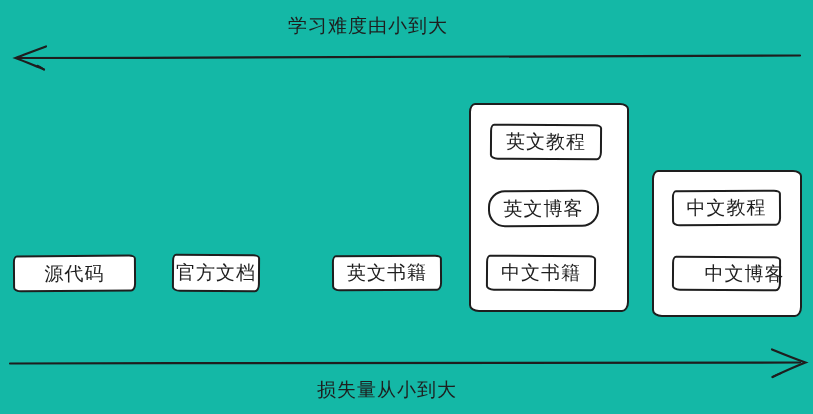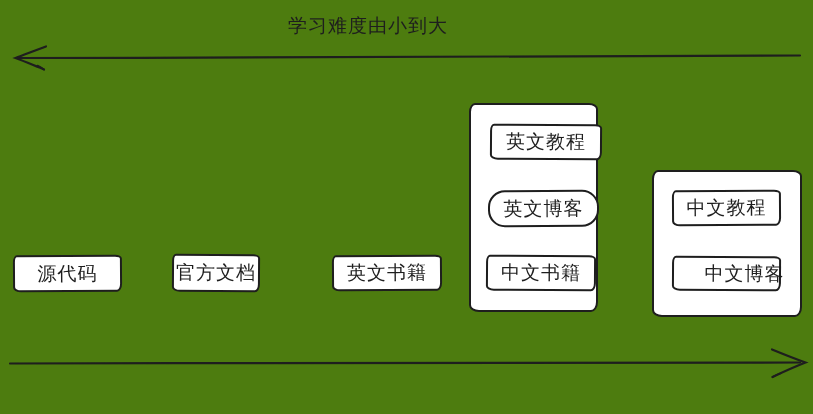--- a/index.html
+++ b/index.html
@@ -4,21 +4,21 @@
 <style>
   html, body {
     margin: 0;
     padding: 0;
     background: #ffffff;
   }
   #canvas {
     position: relative;
     width: 813px;
     height: 414px;
-    background: #4d7c0f;
+    background: #14b8a6;
     font-family: Liberation Sans, sans-serif;
     color: #1e1e1e;
     overflow: hidden;
   }
   .axis-label {
     position: absolute;
     font-size: 19px;
     letter-spacing: 1px;
     white-space: nowrap;
     color: #1e1e1e;
@@ -58,49 +58,50 @@
   }
   .group-box .sketch-box { position: absolute; }
 </style>
 </head>
 <body>
 
 <div id="canvas">
 
   <div class="axis-label" style="left: 368px; top: 13px;">学习难度由小到大</div>
 
+  <div class="axis-label" style="left: 387px; top: 377px;">损失量从小到大</div>
 
   <svg class="arrows" viewBox="0 0 813 414">
 
     <g fill="none" stroke="#1e1e1e" stroke-width="2.2" stroke-linecap="round">
       <path d="M 800 55.5 C 600 57.2, 300 57.6, 17 58"></path>
       <path d="M 46 46.5 C 35 50.5, 25 54.5, 15.5 58 C 25 61.5, 34 65.5, 44 69.5"></path>
       <path d="M 44 69.5 C 42 68, 40 66.5, 37.5 65.5" stroke-width="1.6"></path>
     </g>
 
     <g fill="none" stroke="#1e1e1e" stroke-width="2.2" stroke-linecap="round">
       <path d="M 10 363.5 C 280 362.6, 560 363.2, 800 362.5"></path>
       <path d="M 772 349.5 C 783 354, 794 358.5, 805.5 362.5 C 794 367, 783 372, 772.5 377"></path>
       <path d="M 772.5 377 C 775 375.5, 778 374, 781 373.2" stroke-width="1.6"></path>
     </g>
   </svg>
 
-  <div class="sketch-box tilt-a" style="left: 13px; top: 255px; width: 109px; height: 37px; align-items: center;">
+  <div class="sketch-box tilt-a" style="left: 13px; top: 255px; width: 123px; height: 37px; align-items: center;">
     <span class="label">源代码</span>
   </div>
 
   <div class="sketch-box tilt-b" style="left: 172px; top: 254px; width: 88px; height: 38px;">
     <span class="label">官方文档</span>
   </div>
 
   <div class="sketch-box tilt-a" style="left: 332px; top: 255px; width: 110px; height: 36px;">
     <span class="label">英文书籍</span>
   </div>
 
-  <div class="group-box" style="left: 469px; top: 103px; width: 129px; height: 209px;">
+  <div class="group-box" style="left: 469px; top: 103px; width: 160px; height: 209px;">
     <div class="sketch-box tilt-b" style="left: 19px; top: 19px; width: 112px; height: 36px;">
       <span class="label">英文教程</span>
     </div>
     <div class="sketch-box tilt-a" style="left: 17px; top: 85px; width: 111px; height: 37px; border-radius: 17px;">
       <span class="label">英文博客</span>
     </div>
     <div class="sketch-box tilt-b" style="left: 15px; top: 150px; width: 110px; height: 36px;">
       <span class="label">中文书籍</span>
     </div>
   </div>

